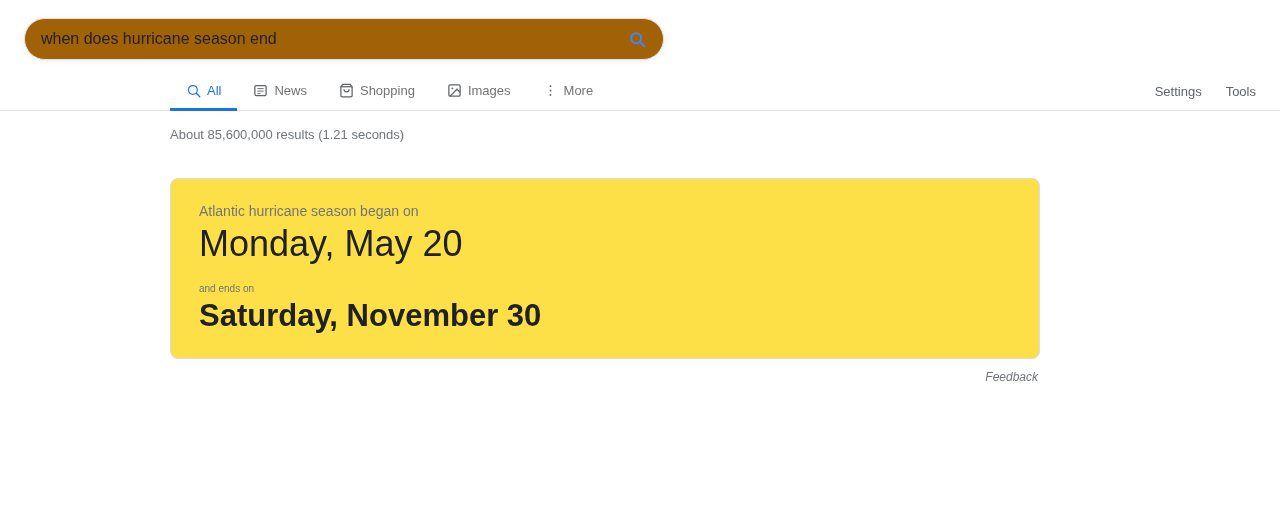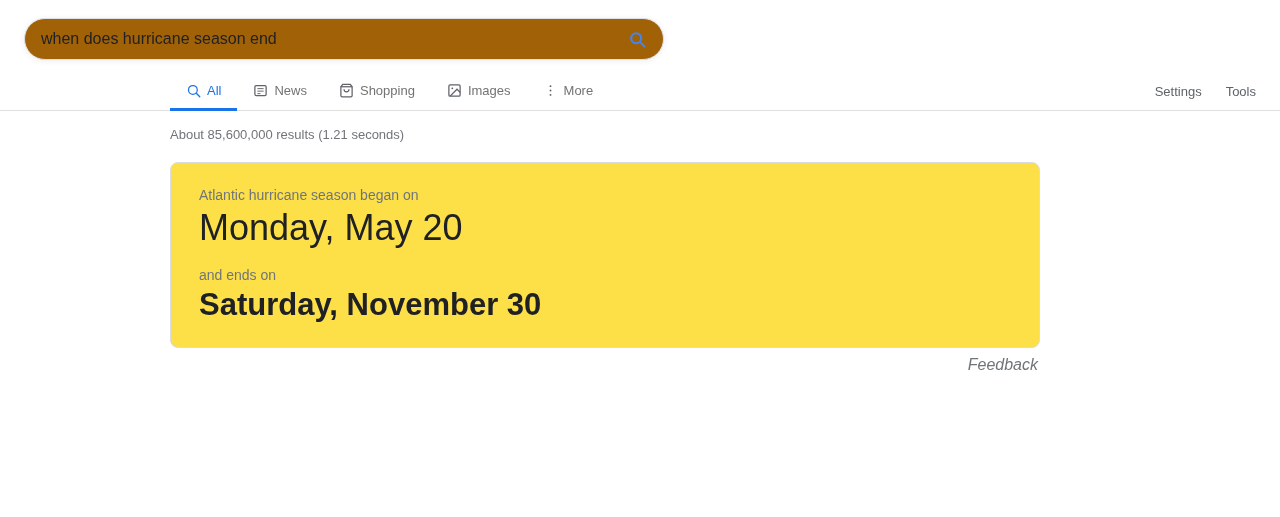--- a/index.html
+++ b/index.html
@@ -105,21 +105,21 @@
       top: 0;
     }
 
     
     .results-area {
       padding: 16px 0 0 170px;
     }
     .results-stats {
       font-size: 13px;
       color: #70757a;
-      margin-bottom: 20px;
+      margin-bottom: 36px;
     }
 
     
     .knowledge-card {
       border: 1px solid #dadce0;
       border-radius: 8px;
       padding: 24px 28px;
       max-width: 870px;
       background: #fde047;
     }
@@ -128,39 +128,39 @@
       color: #70757a;
       margin-bottom: 4px;
     }
     .card-main-date {
       font-size: 36px;
       color: #202124;
       font-weight: 400;
       margin-bottom: 18px;
     }
     .card-sub-label2 {
-      font-size: 14px;
+      font-size: 10px;
       color: #70757a;
       margin-bottom: 4px;
     }
     .card-main-date2 {
       font-size: 31px;
       color: #202124;
       font-weight: 700;
     }
 
     
     .feedback-row {
       max-width: 870px;
       text-align: right;
       margin-top: 8px;
       padding-right: 2px;
     }
     .feedback-link {
-      font-size: 16px;
+      font-size: 12px;
       color: #70757a;
       font-style: italic;
       cursor: pointer;
     }
   </style>
 </head>
 <body>
 
 <div class="header">
 

